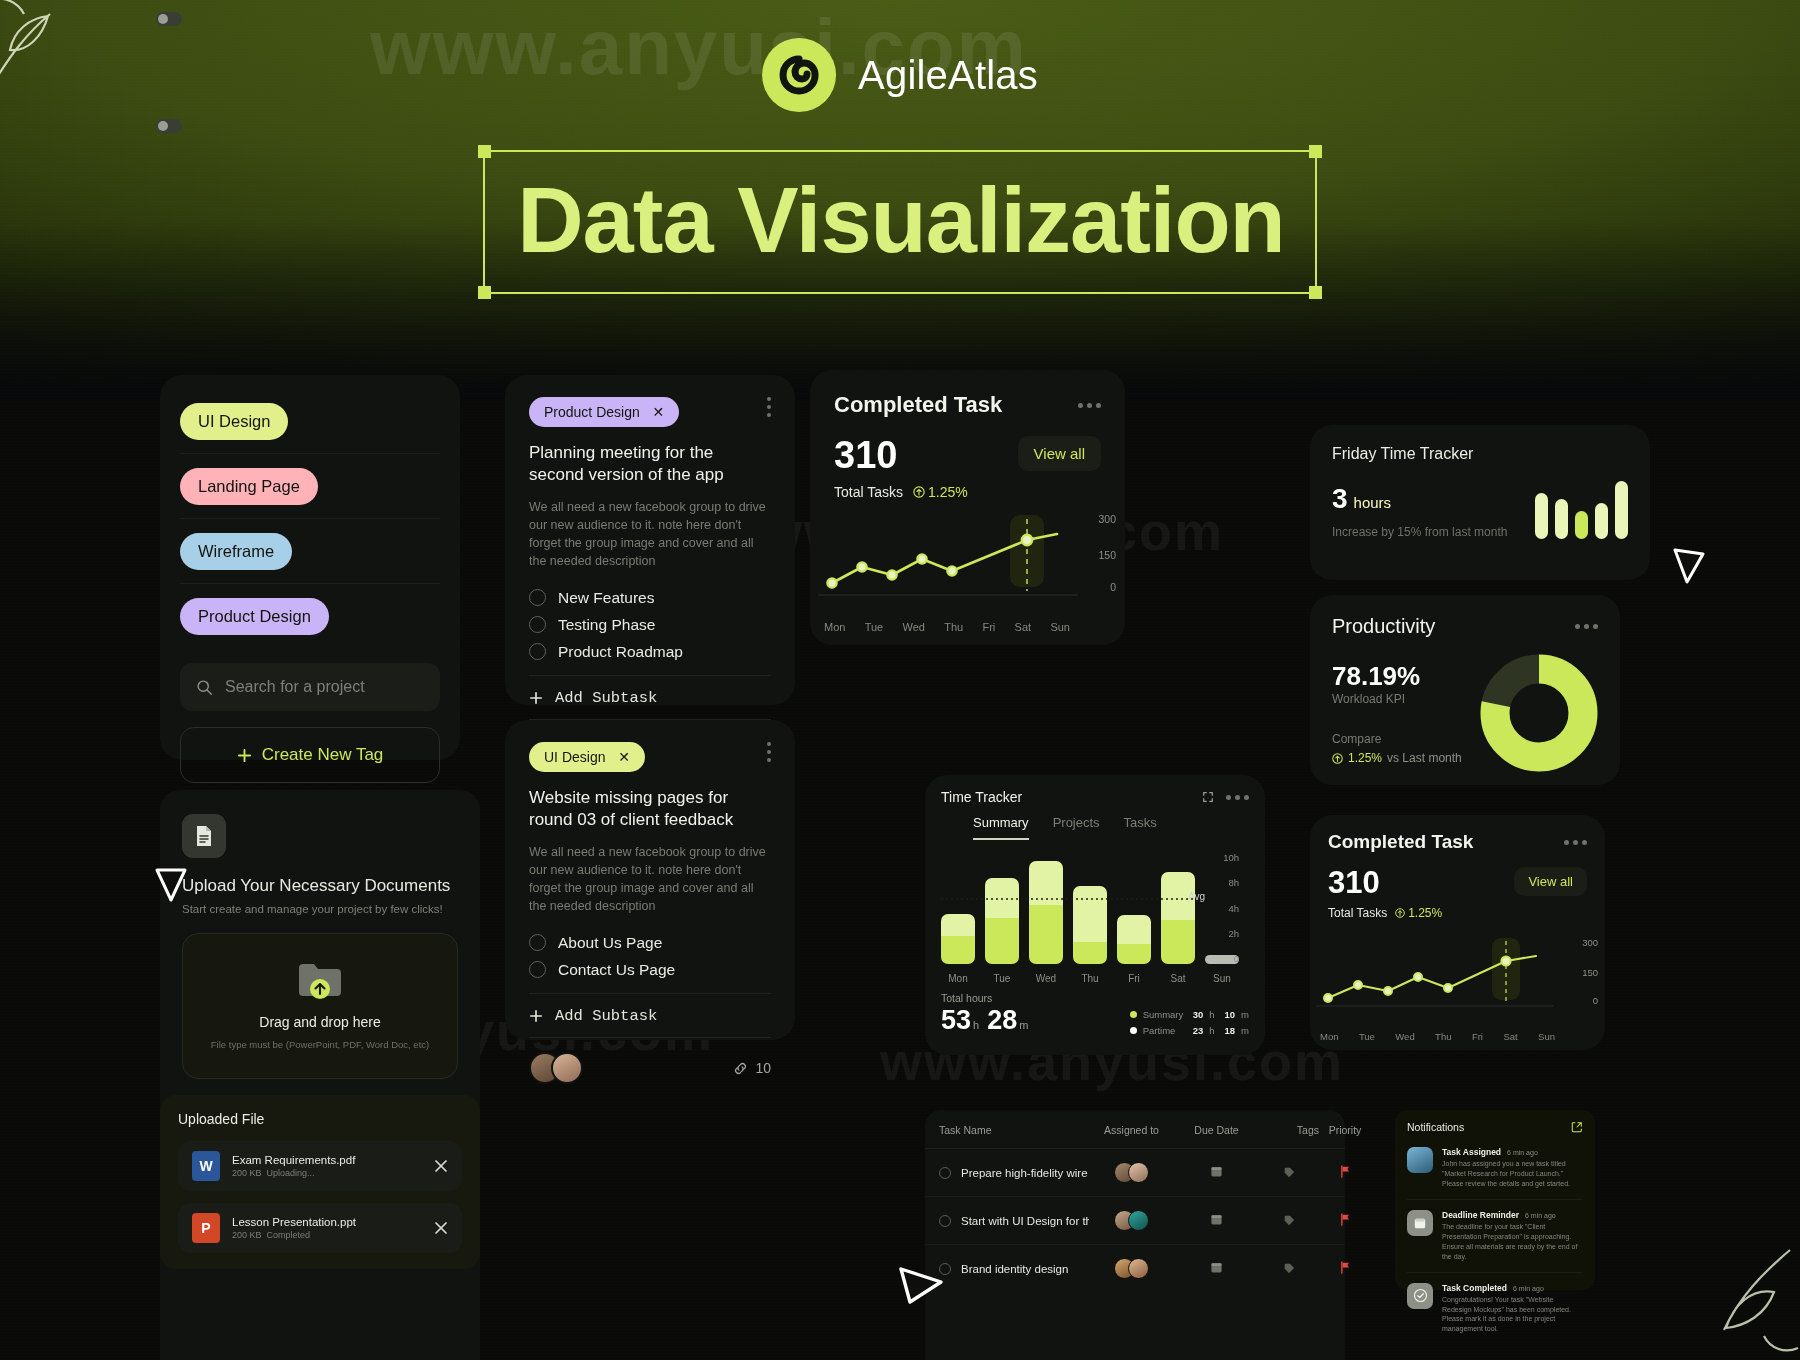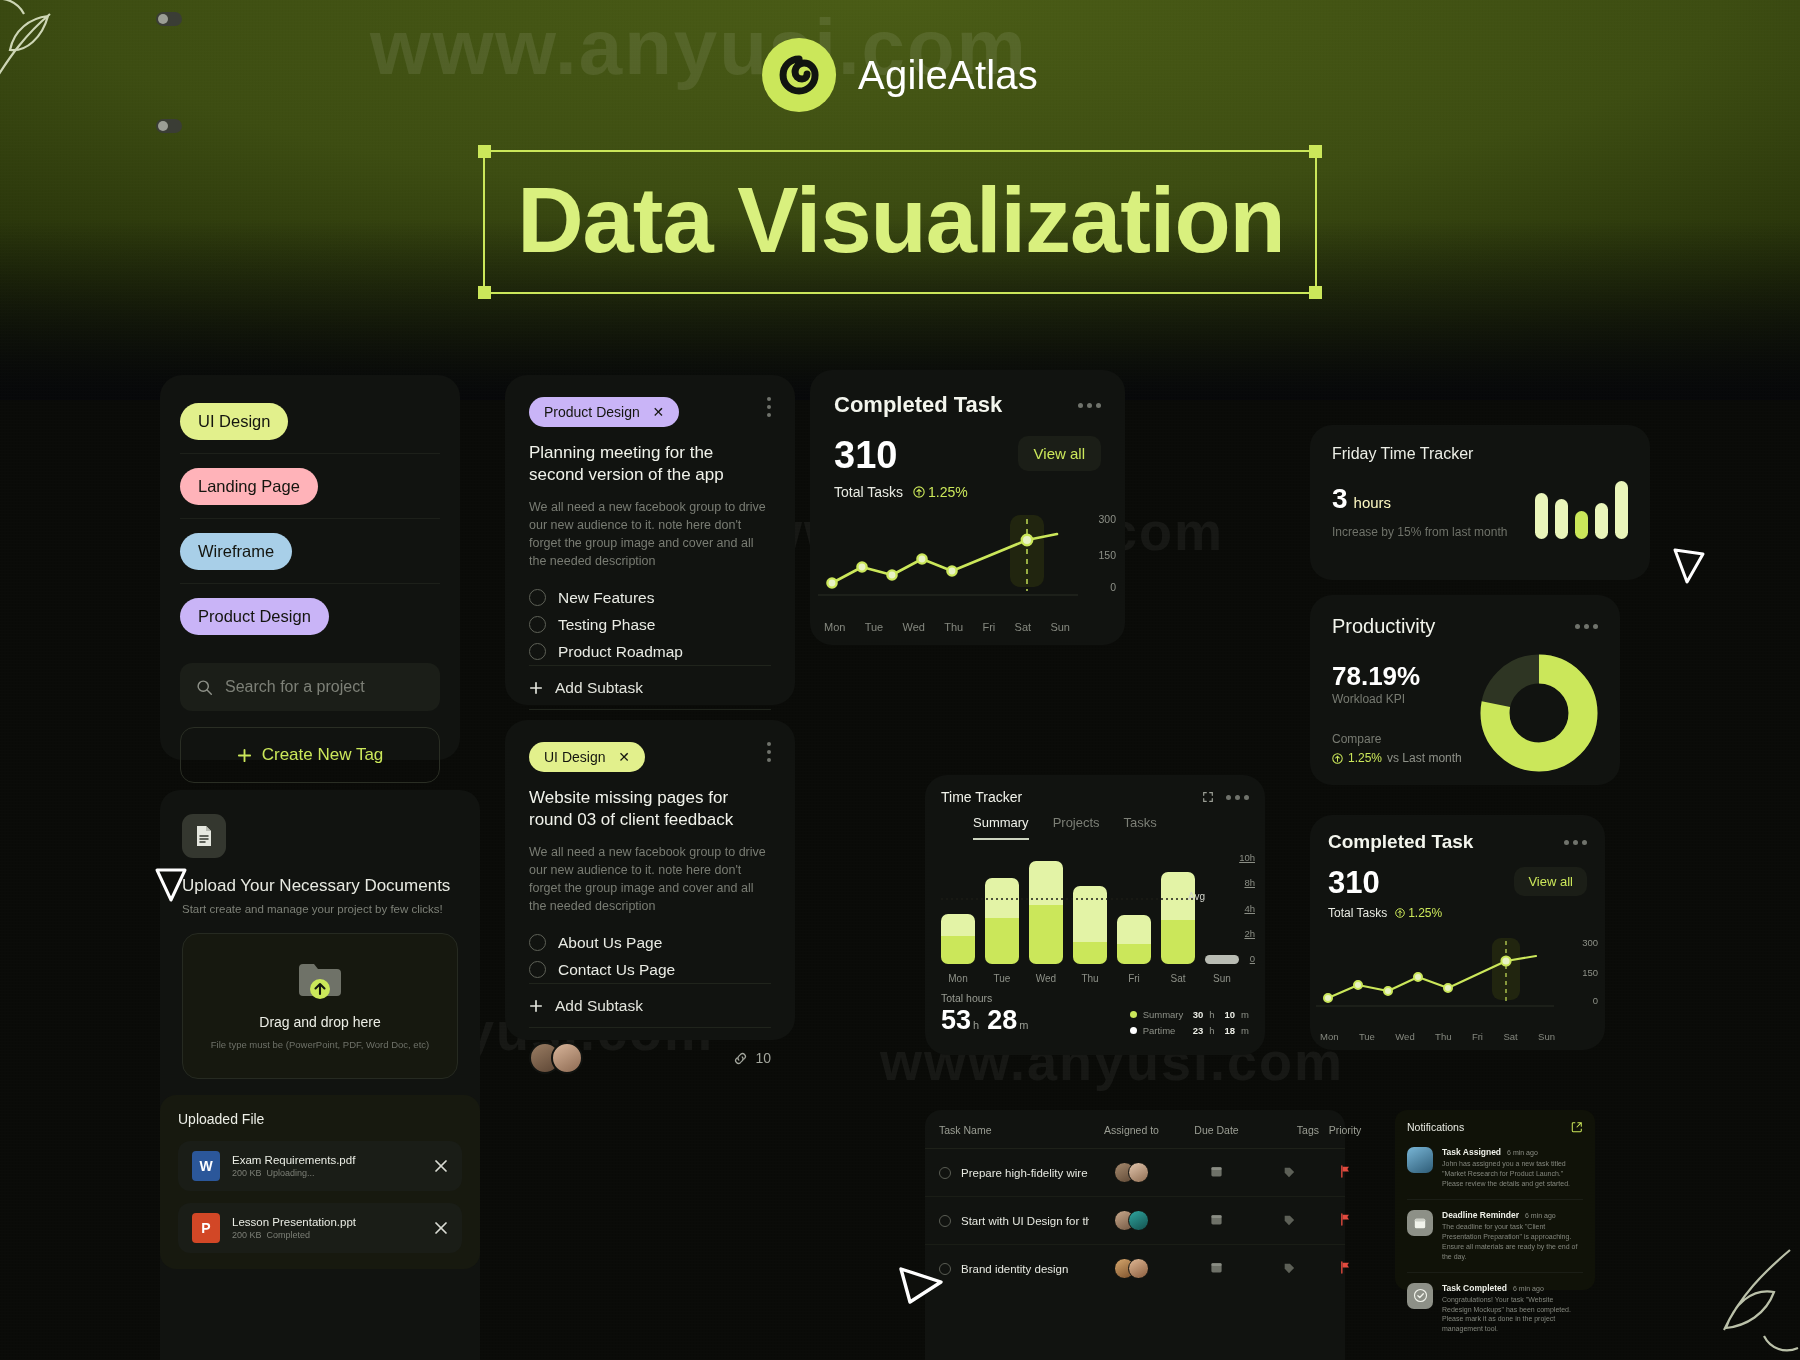--- a/index.html
+++ b/index.html
@@ -108,21 +108,21 @@
   }
   .file-badge { width: 28px; height: 30px; border-radius: 4px; display:flex; align-items:center; justify-content:center;
     font-size: 14px; font-weight: 700; color:#fff; }
 
   
   #task-card-1 { left: 505px; top: 375px; width: 290px; height: 330px; }
   #task-card-2 { left: 505px; top: 720px; width: 290px; height: 320px; }
   .tcard-pad { padding: 22px 24px; }
   .tchk { width: 17px; height: 17px; border: 1.6px solid #5e6157; border-radius: 50%; display:inline-block; }
   .subrow { display:flex; align-items:center; gap: 12px; height: 27px; color: #e9ebe4; font-size: 15.5px; }
-  .addsub { border-top: 1px solid #20241c; padding-top: 13px; display:flex; align-items:center; gap:12px; color:#e3e5dd; font-size:15.5px;}
+  .addsub { border-top: 1px solid #20241c; margin-top: 10px; padding-top: 13px; display:flex; align-items:center; gap:12px; color:#e3e5dd; font-size:15.5px;font-family:Liberation Mono, monospace;}
   .cardfoot { border-top: 1px solid #20241c; margin-top: 12px; padding-top: 14px; display:flex; align-items:center; justify-content:space-between;}
   .avstack { display:flex; }
   .av { width: 32px; height: 32px; border-radius: 50%; border: 2px solid #111310; margin-left: -10px; }
   .av:first-child { margin-left: 0; }
 
   
   #completed-top { left: 810px; top: 370px; width: 315px; height: 275px; }
   #completed-right { left: 1310px; top: 815px; width: 295px; height: 235px; }
   .viewall { background: #1b1e17; color: #cbe75a; border-radius: 10px; padding: 9px 16px; font-size: 15px; }
 
@@ -596,21 +596,21 @@
             <div class="top" style="height:48px;"></div>
             <div class="bot" style="height:44px;"></div>
           </div>
         <div class="bar" style="height:9px; background:#b9bcb3;"></div>
         <svg width="296" height="112" style="position:absolute; left:0; top:0; pointer-events:none;">
           <line x1="0" y1="47" x2="262" y2="47" stroke="#1b1d16" stroke-width="1.6" stroke-dasharray="2 3"></line>
         </svg>
         <div style="position:absolute; right:44px; top:39px; font-size:10px; color:#d0d3ca;">Avg</div>
       </div>
 
-      <div style="position:absolute; right:10px; top:12px; height:112px; display:flex; flex-direction:column; justify-content:space-between; font-size:9.5px; color:#8b8e85; text-align:right;text-decoration:underline;">
+      <div style="position:absolute; right:26px; top:12px; height:112px; display:flex; flex-direction:column; justify-content:space-between; font-size:9.5px; color:#8b8e85; text-align:right;">
         <span>10h</span>
         <span>8h</span>
         <span>4h</span>
         <span>2h</span>
         <span>0</span>
       </div>
 
       <div style="display:flex; gap:10px; margin-top:9px;">
         <span style="width:34px; text-align:center; font-size:10px; color:#8d9087;">Mon</span>
         <span style="width:34px; text-align:center; font-size:10px; color:#8d9087;">Tue</span>

